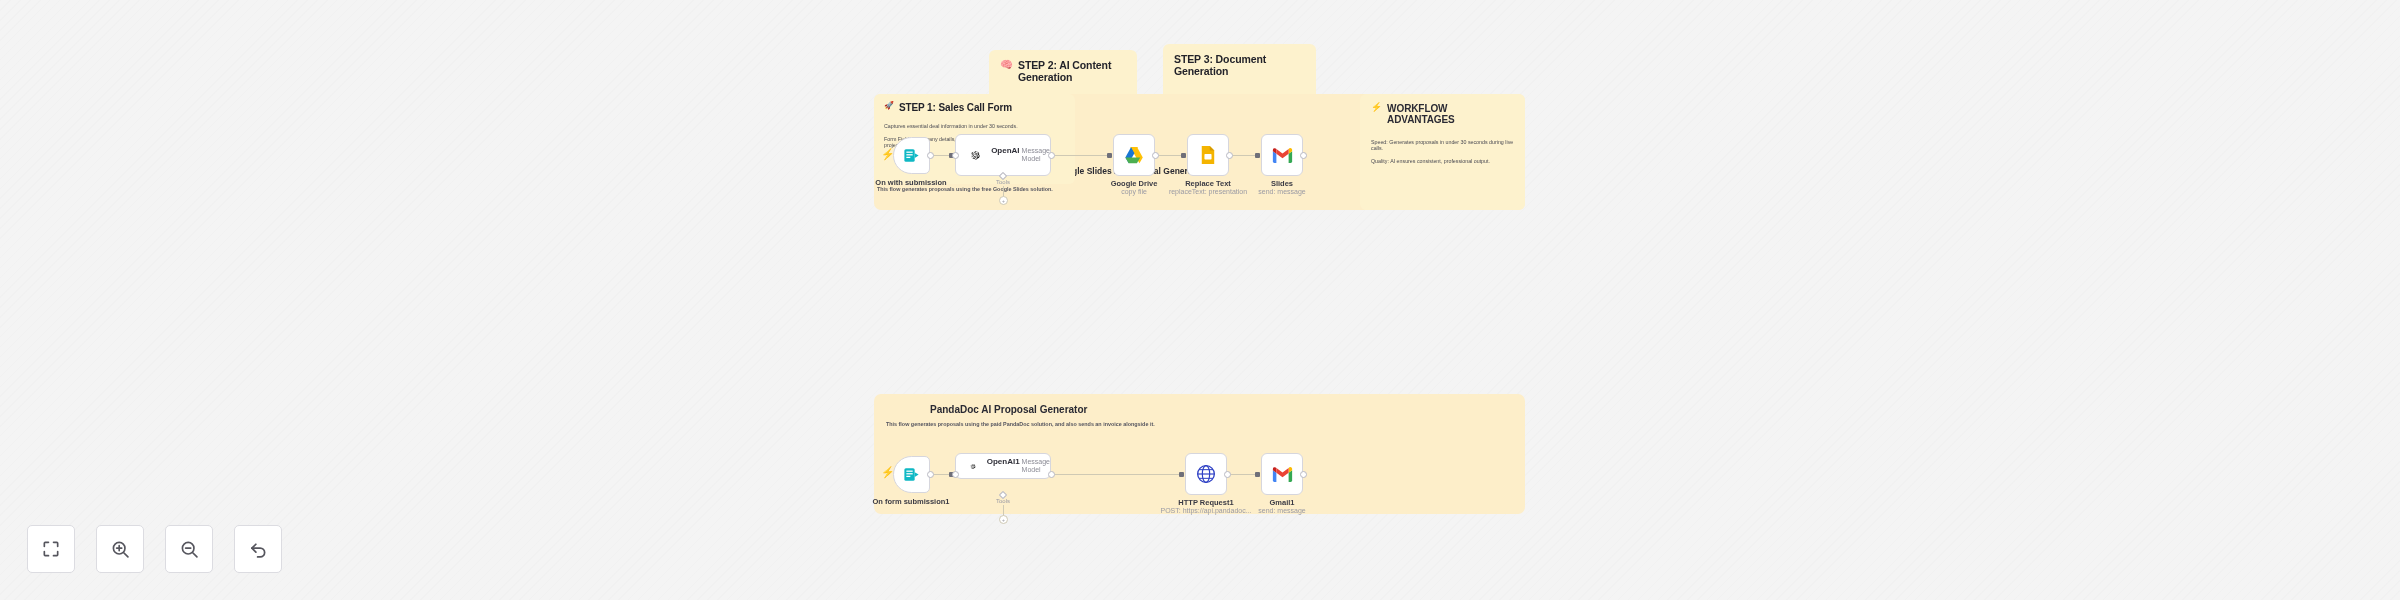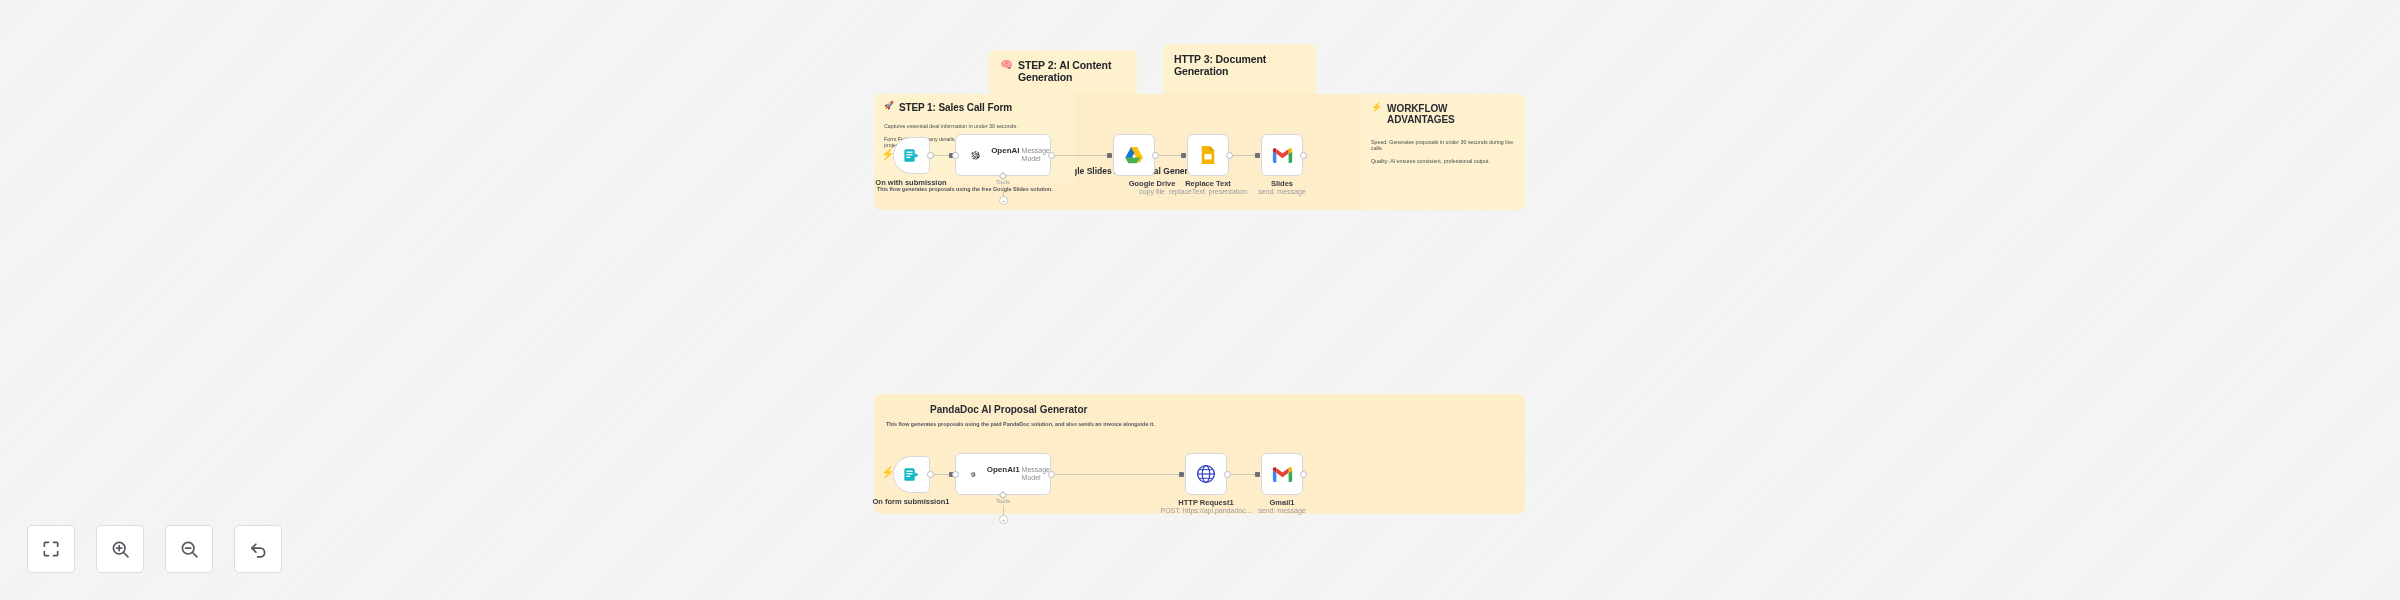--- a/index.html
+++ b/index.html
@@ -193,21 +193,21 @@
         <p>Transforms raw form inputs into professional proposal content.</p>
         <p>AI Model: Uses sophisticated GPT-4 prompting.</p>
       </div>
     </div>
   </div>
 
   <div class="note" style="left:1163px; top:44px; width:153px; height:114px; font-size:8.5px;">
     <div class="note-inner">
       <div class="note-title" style="font-size:10.5px;">
 
-        <span>HTTP 3: Document Generation</span>
+        <span>STEP 3: Document Generation</span>
       </div>
       <div class="note-body" style="font-size:5.2px; margin-top:22px;">
         <p style="font-weight:bold;">Slides Path (Free):</p>
         <p style="margin-top:4px;">Google Drive: Copies proposal template</p>
         <p style="margin-top:4px;">Replace Text: Populates template with AI-generated content</p>
         <p style="margin-top:4px;">Gmail: Sends proposal link via email</p>
       </div>
     </div>
   </div>
 
@@ -284,21 +284,21 @@
 
   <div class="node" style="left:1113px; top:134px; width:42px; height:42px;">
     <svg width="21" height="19" viewBox="0 0 24 22">
       <path d="M8.1 1.3 L15.9 1.3 L22.6 13.2 L18.7 20 L12 8.1 Z" fill="#ffc107" transform="translate(-1,0)"></path>
       <path d="M1.4 13.2 L8.1 1.3 L12 8.1 L5.3 20 Z" fill="#1976d2"></path>
       <path d="M1.4 13.2 L18.7 13.2 L14.8 20 L5.3 20 Z" fill="#4caf50" transform="translate(0,0)"></path>
       <path d="M8.1 1.3 L15.9 1.3 L12 8.1 Z" fill="#ffc107"></path>
     </svg>
   </div>
   <div class="port" style="left:1152px; top:152px;"></div>
-  <div class="node-label" style="left:1134px; top:179px;margin-left:18px;">
+  <div class="node-label" style="left:1134px; top:179px;">
     <div class="nl-name">Google Drive</div>
     <div class="nl-sub">copy file</div>
   </div>
 
   <div class="conn" style="left:1159px; top:155px; width:25px;"></div>
   <div class="port sq" style="left:1181px; top:153px;"></div>
 
   <div class="node" style="left:1187px; top:134px; width:42px; height:42px;">
     <svg width="16" height="20" viewBox="0 0 18 22">
       <path d="M2 1 h9 l5 5 v15 H2 Z" fill="#f4b400"></path>
@@ -350,21 +350,21 @@
     </svg>
   </div>
   <div class="port" style="left:927px; top:471px;"></div>
   <div class="node-label" style="left:911px; top:497px;text-align:right;">
     <div class="nl-name">On form submission1</div>
   </div>
 
   <div class="conn" style="left:934px; top:474px; width:18px;"></div>
   <div class="port sq" style="left:949px; top:472px;"></div>
 
-  <div class="node wide" style="left:955px; top:453px; width:96px; height:42px;">
+  <div class="node wide" style="left:955px; top:453px; width:96px; height:26px;">
     <svg width="17" height="17" viewBox="0 0 24 24">
       <path fill="#0d0d0d" d="M21.3 9.9a5.2 5.2 0 0 0-.45-4.3 5.3 5.3 0 0 0-5.7-2.54A5.3 5.3 0 0 0 6.8 4.4a5.2 5.2 0 0 0-3.5 2.54 5.3 5.3 0 0 0 .65 6.2 5.2 5.2 0 0 0 .45 4.3 5.3 5.3 0 0 0 5.7 2.54 5.3 5.3 0 0 0 8.35-1.34 5.2 5.2 0 0 0 3.5-2.54 5.3 5.3 0 0 0-.65-6.2zM12.9 20.2a3.9 3.9 0 0 1-2.5-.9l.12-.07 4.15-2.4a.68.68 0 0 0 .34-.59v-5.85l1.76 1.02c.02 0 .03.02.03.04v4.84a3.92 3.92 0 0 1-3.9 3.9zM4.5 16.6a3.9 3.9 0 0 1-.47-2.62l.13.08 4.15 2.4a.68.68 0 0 0 .68 0l5.07-2.93v2.03a.07.07 0 0 1-.03.05l-4.2 2.43a3.92 3.92 0 0 1-5.33-1.43zM3.4 7.7a3.9 3.9 0 0 1 2.04-1.72v4.93a.67.67 0 0 0 .34.58l5.05 2.92-1.76 1.02a.07.07 0 0 1-.06 0L4.81 13a3.92 3.92 0 0 1-1.43-5.32zm14.4 3.35L12.74 8.1l1.76-1.01a.07.07 0 0 1 .06 0l4.2 2.42a3.9 3.9 0 0 1-.6 7.04v-4.93a.68.68 0 0 0-.35-.58zm1.75-2.63l-.13-.08-4.14-2.41a.68.68 0 0 0-.69 0L9.53 8.85V6.82a.07.07 0 0 1 .03-.05l4.2-2.42a3.9 3.9 0 0 1 5.8 4.04zM8.57 12.03l-1.76-1.02a.07.07 0 0 1-.03-.05V6.13a3.9 3.9 0 0 1 6.4-3l-.12.07-4.15 2.4a.68.68 0 0 0-.34.58zm.96-2.06l2.26-1.3 2.26 1.3v2.61l-2.26 1.3-2.26-1.3z"></path>
     </svg>
     <div class="node-text">
       <div class="nt-title">OpenAI1</div>
       <div class="nt-sub">Message Model</div>
     </div>
   </div>
   <div class="port" style="left:952px; top:471px;"></div>
   <div class="port" style="left:1048px; top:471px;"></div>

